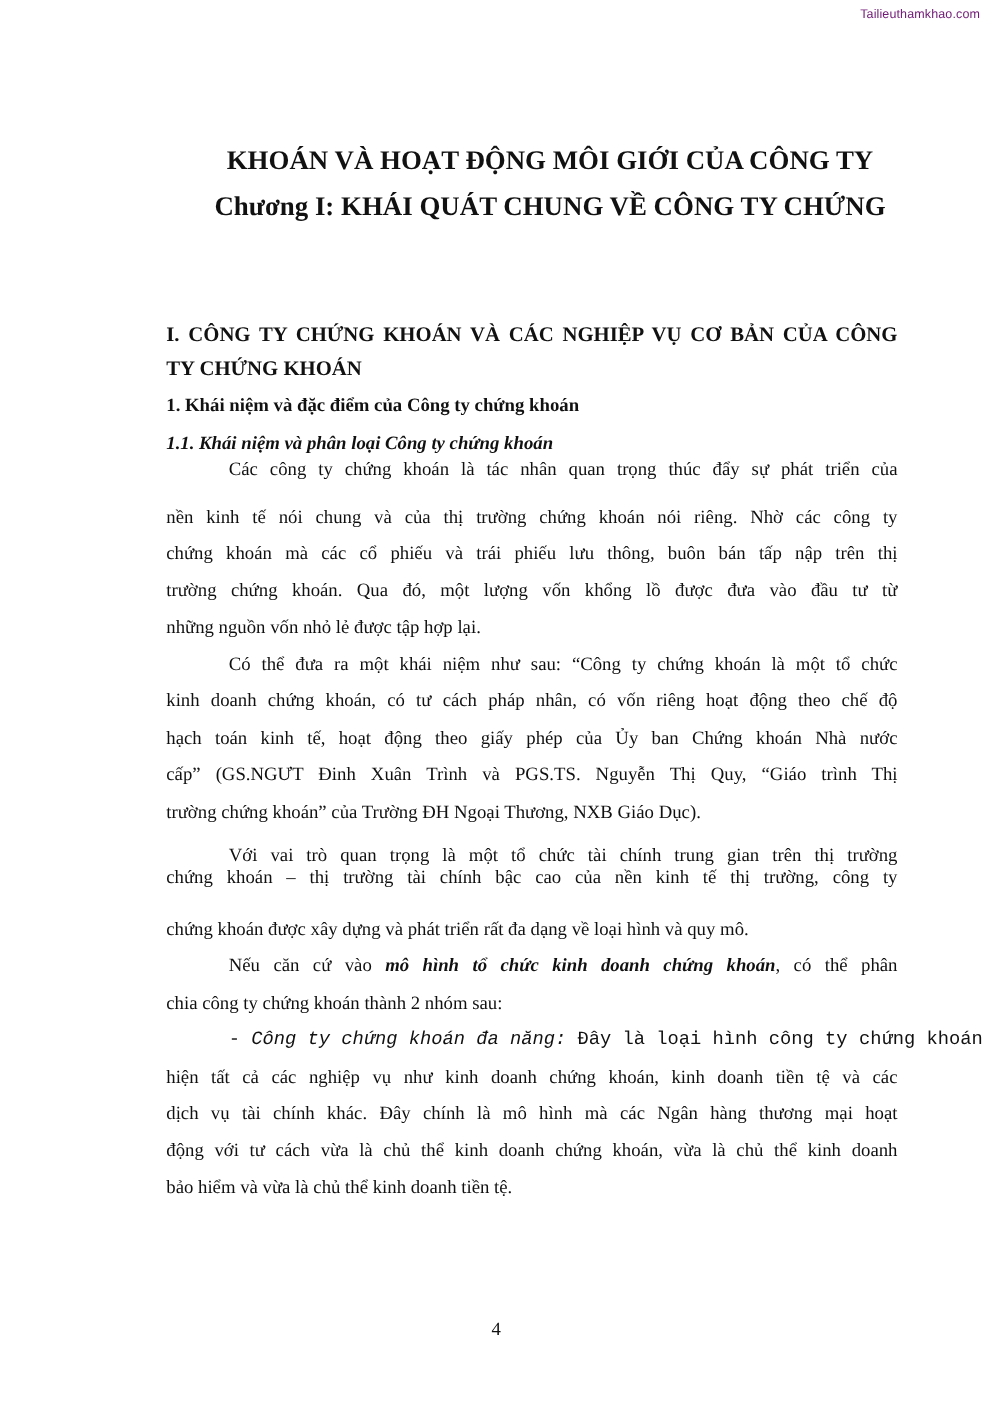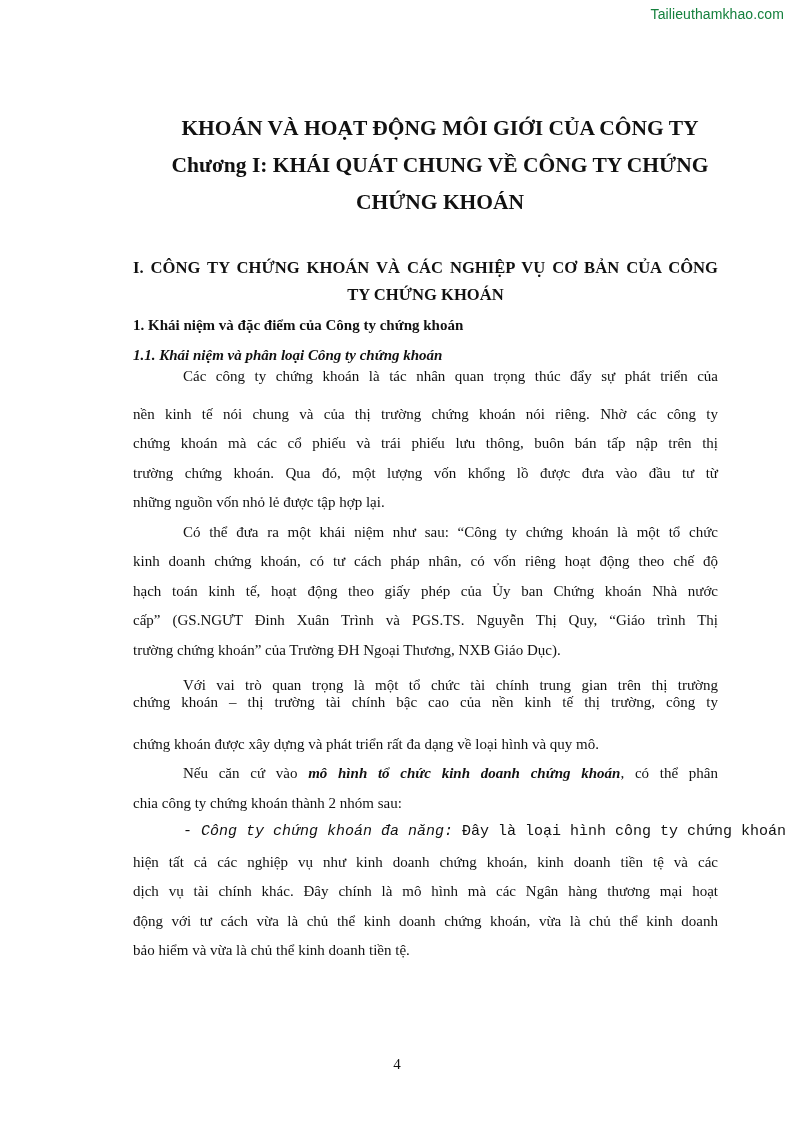--- a/index.html
+++ b/index.html
@@ -1,42 +1,41 @@
 <!DOCTYPE html>
 <html><head>
 <meta charset="utf-8">
 <style>
   html, body { margin: 0; padding: 0; background: #ffffff; }
   body { width: 794px; height: 1123px; position: relative; overflow: hidden;
          font-family: "Liberation Serif", "DejaVu Serif", serif; color: #111; }
   .watermark { position: absolute; top: 6px; right: 10px; font-family: "Liberation Sans", sans-serif;
-               font-size: 14px; color: #15803d; letter-spacing: 0.1px; }
+               font-size: 10px; color: #701a75; letter-spacing: 0.1px; }
   .chapter { position: absolute; left: 140px; width: 600px; text-align: center;
              font-weight: bold; font-size: 21.5px; line-height: 37px; top: 110px; }
   .chapter div { white-space: nowrap; }
   .line { position: absolute; left: 133px; width: 585px; font-size: 15px; white-space: nowrap;
           line-height: 20px; }
   .just { text-align: justify; text-align-last: justify; }
   .indent { left: 183px; width: 535px; }
-  .h-sec { font-weight: bold; font-size: 16.6px; text-align: center; }
+  .h-sec { font-weight: bold; font-size: 16.6px; }
   .h-sub { font-weight: bold; }
   .h-subsub { font-weight: bold; font-style: italic; }
   .bi { font-weight: bold; font-style: italic; margin-top: 44px; }
   .it { font-style: italic; }
   .page-num { position: absolute; top: 1056px; left: 0; width: 100%; text-align: center; font-size: 15px; }
 </style>
 </head>
 <body>
 
 <div class="watermark">Tailieuthamkhao.com</div>
 
 <div class="chapter">
   <div>KHOÁN VÀ HOẠT ĐỘNG MÔI GIỚI CỦA CÔNG TY</div>
   <div>Chương I: KHÁI QUÁT CHUNG VỀ CÔNG TY CHỨNG</div>
-  <div>CHỨNG KHOÁN</div>
 </div>
 
 <div class="line h-sec just" style="top:258px;">I. CÔNG TY CHỨNG KHOÁN VÀ CÁC NGHIỆP VỤ CƠ BẢN CỦA CÔNG</div>
 <div class="line h-sec" style="top:285px;">TY CHỨNG KHOÁN</div>
 <div class="line h-sub" style="top:315px;">1. Khái niệm và đặc điểm của Công ty chứng khoán</div>
 <div class="line h-subsub" style="top:345px;">1.1. Khái niệm và phân loại Công ty chứng khoán</div>
 
 <div class="line indent just" style="top:366px;">Các công ty chứng khoán là tác nhân quan trọng thúc đẩy sự phát triển của</div>
 <div class="line just" style="top:404px;">nền kinh tế nói chung và của thị trường chứng khoán nói riêng. Nhờ các công ty</div>
 <div class="line just" style="top:433px;">chứng khoán mà các cổ phiếu và trái phiếu lưu thông, buôn bán tấp nập trên thị</div>

